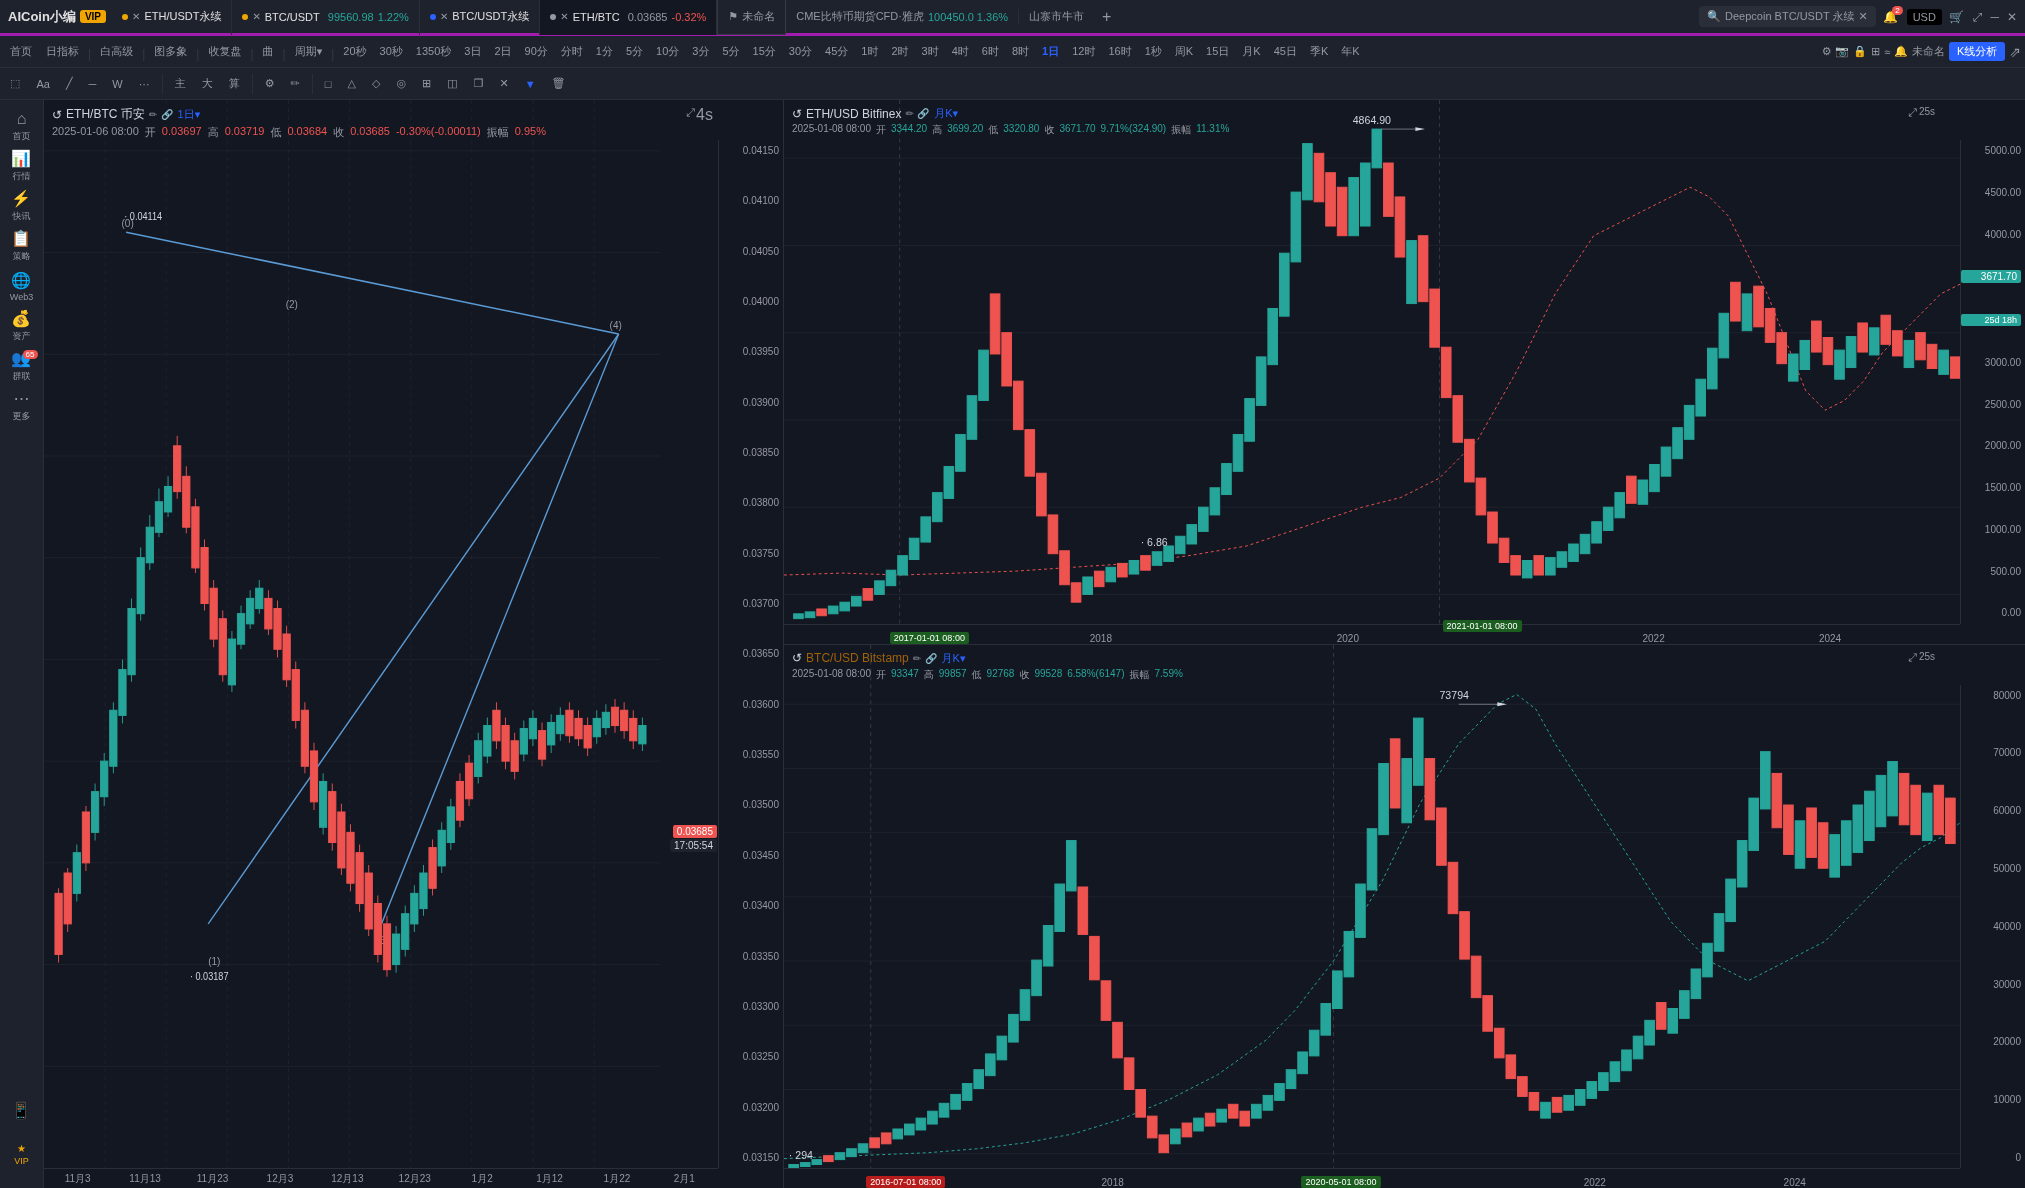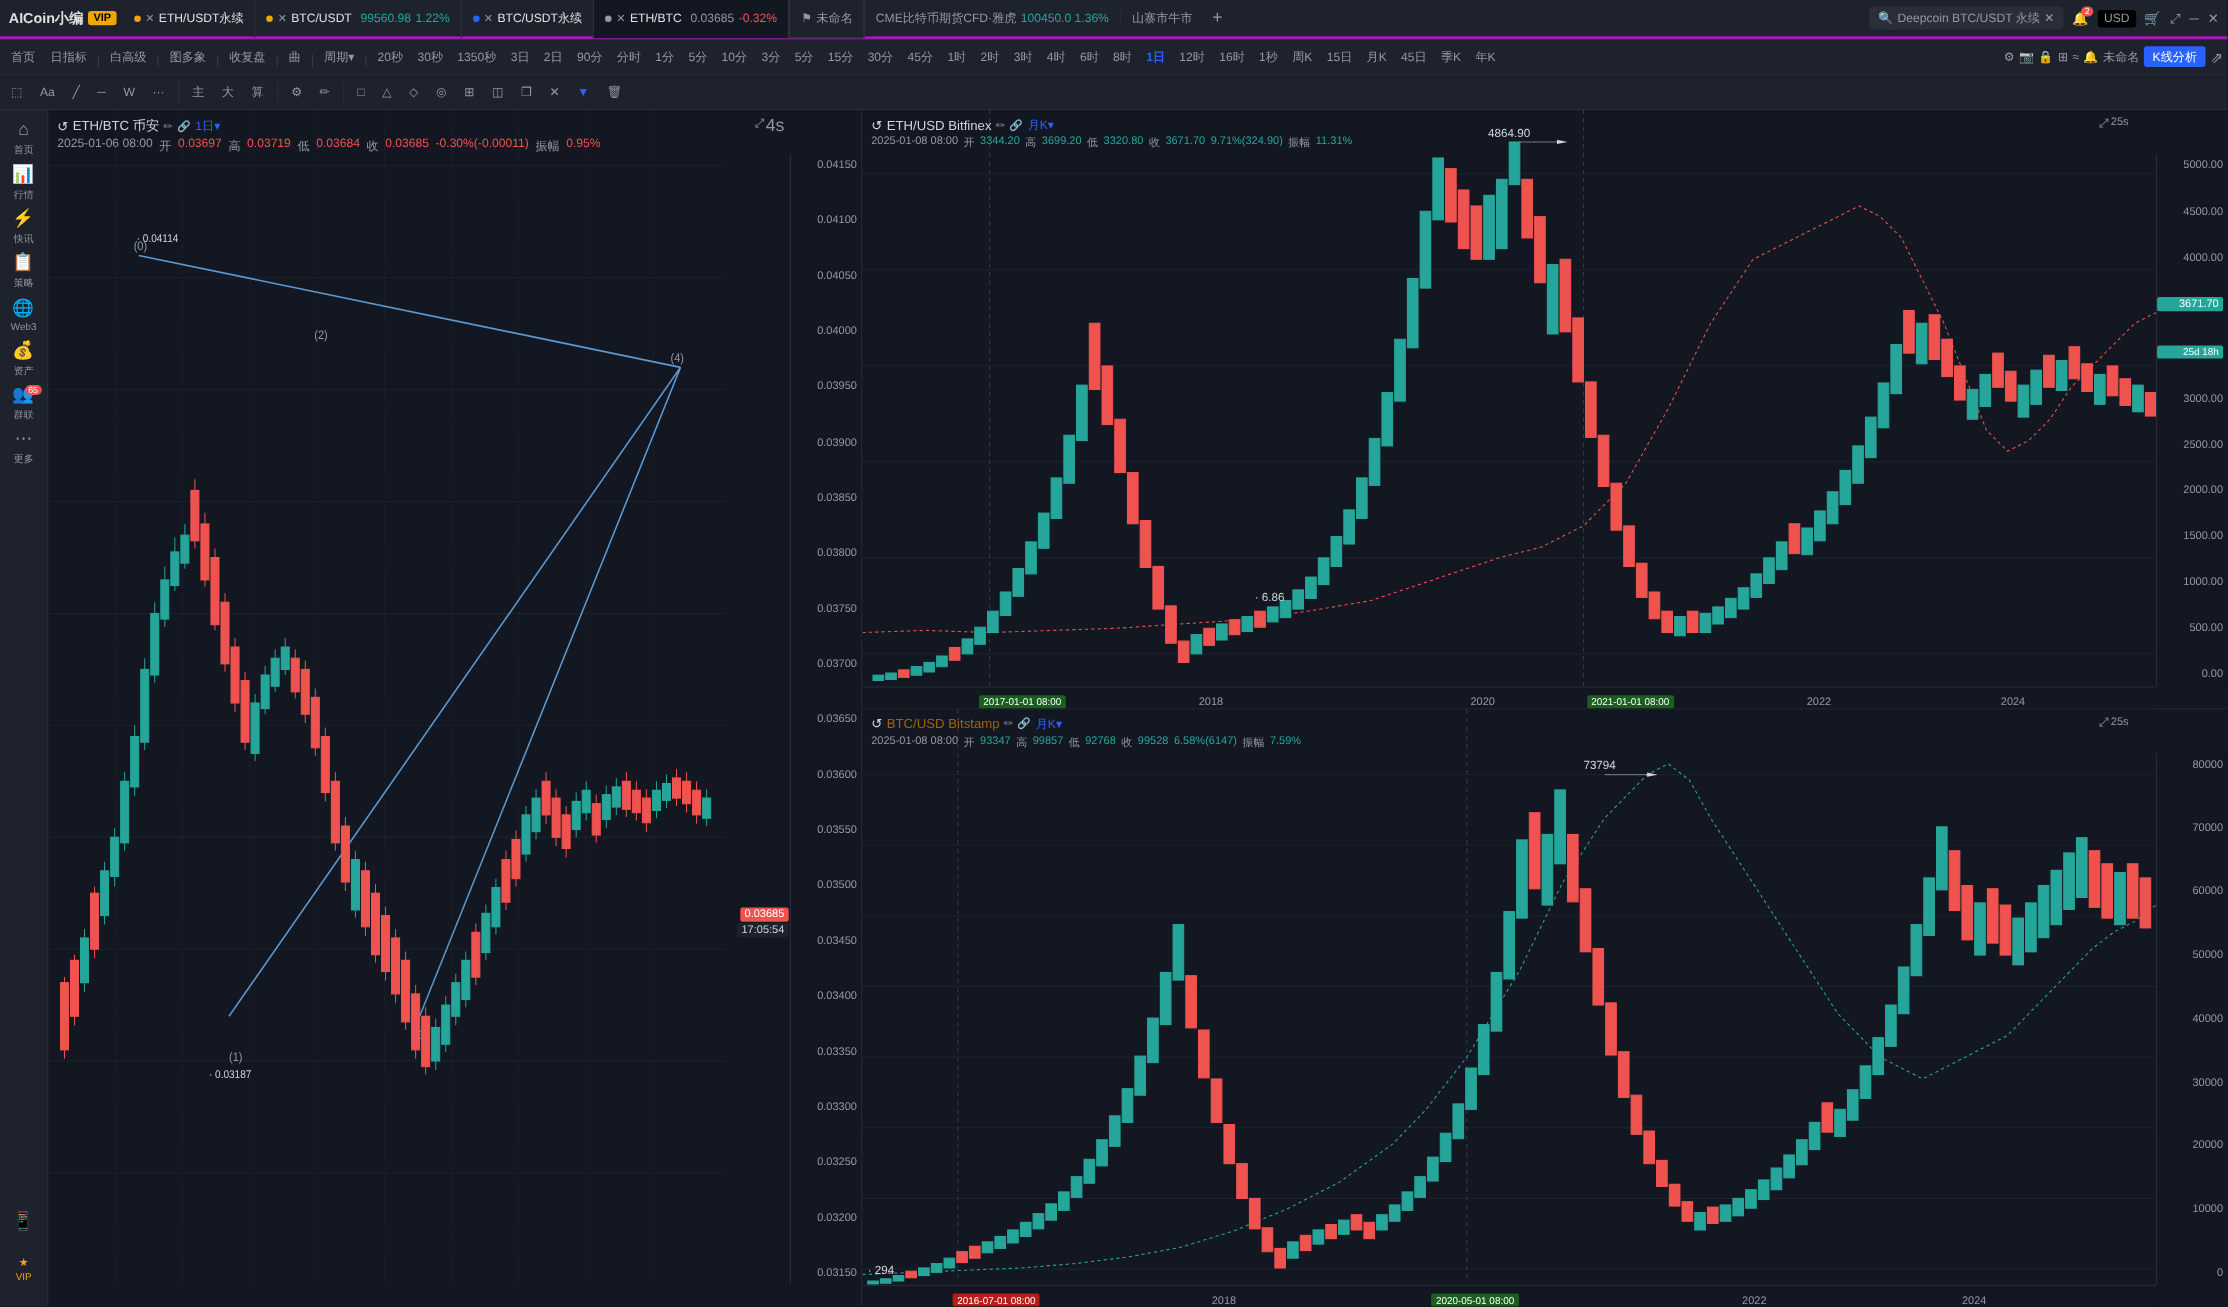--- a/index.html
+++ b/index.html
@@ -529,20 +529,32 @@
           <span class="price-label">0.03350</span>
           <span class="price-label">0.03300</span>
           <span class="price-label">0.03250</span>
           <span class="price-label">0.03200</span>
           <span class="price-label">0.03150</span>
         </div>
 
         <div style="position:absolute;right:66px;top:calc(40px + 63%);background:#ef5350;color:#fff;font-size:10px;padding:1px 4px;border-radius:2px;">0.03685</div>
         <div style="position:absolute;right:66px;top:calc(40px + 63% + 14px);background:#1e222d;color:#d1d4dc;font-size:10px;padding:1px 4px;border-radius:2px;">17:05:54</div>
 
+        <div style="position:absolute;bottom:0;left:0;right:65px;height:20px;border-top:1px solid #2a2e39;display:flex;align-items:center;background:#131722;">
+          <span style="font-size:10px;color:#9598a1;flex:1;text-align:center;">11月3</span>
+          <span style="font-size:10px;color:#9598a1;flex:1;text-align:center;">11月13</span>
+          <span style="font-size:10px;color:#9598a1;flex:1;text-align:center;">11月23</span>
+          <span style="font-size:10px;color:#9598a1;flex:1;text-align:center;">12月3</span>
+          <span style="font-size:10px;color:#9598a1;flex:1;text-align:center;">12月13</span>
+          <span style="font-size:10px;color:#9598a1;flex:1;text-align:center;">12月23</span>
+          <span style="font-size:10px;color:#9598a1;flex:1;text-align:center;">1月2</span>
+          <span style="font-size:10px;color:#9598a1;flex:1;text-align:center;">1月12</span>
+          <span style="font-size:10px;color:#9598a1;flex:1;text-align:center;">1月22</span>
+          <span style="font-size:10px;color:#9598a1;flex:1;text-align:center;">2月1</span>
+        </div>
       </div>
 
       <div style="flex:1;display:flex;flex-direction:column;">
 
         <div style="flex:1;border-bottom:1px solid #2a2e39;position:relative;background:#131722;overflow:hidden;">
 
           <div style="position:absolute;top:6px;left:8px;z-index:10;">
             <div style="display:flex;align-items:center;gap:4px;">
               <span>↺</span>
               <span style="color:#d1d4dc;font-size:12px;font-weight:500;">ETH/USD Bitfinex</span>
@@ -715,21 +727,21 @@
             <span class="price-label">1000.00</span>
             <span class="price-label">500.00</span>
             <span class="price-label">0.00</span>
           </div>
 
           <div style="position:absolute;bottom:0;left:0;right:65px;height:20px;border-top:1px solid #2a2e39;display:flex;align-items:center;background:#131722;">
 
             <div style="position:absolute;left:9%;bottom:0;background:#1b5e20;color:#fff;font-size:9px;padding:1px 4px;border-radius:2px;">2017-01-01 08:00</div>
             <div style="position:absolute;left:26%;bottom:0;color:#9598a1;font-size:10px;">2018</div>
             <div style="position:absolute;left:47%;bottom:0;color:#9598a1;font-size:10px;">2020</div>
-            <div style="position:absolute;left:56%;bottom:0;background:#1b5e20;color:#fff;font-size:9px;padding:1px 4px;border-radius:2px;">2021-01-01 08:00</div>
+            <div style="position:absolute;left:56%;bottom:12px;background:#1b5e20;color:#fff;font-size:9px;padding:1px 4px;border-radius:2px;">2021-01-01 08:00</div>
             <div style="position:absolute;left:73%;bottom:0;color:#9598a1;font-size:10px;">2022</div>
             <div style="position:absolute;left:88%;bottom:0;color:#9598a1;font-size:10px;">2024</div>
           </div>
         </div>
 
         <div style="flex:1;position:relative;background:#131722;overflow:hidden;">
 
           <div style="position:absolute;top:6px;left:8px;z-index:10;">
             <div style="display:flex;align-items:center;gap:4px;">
               <span>↺</span>

